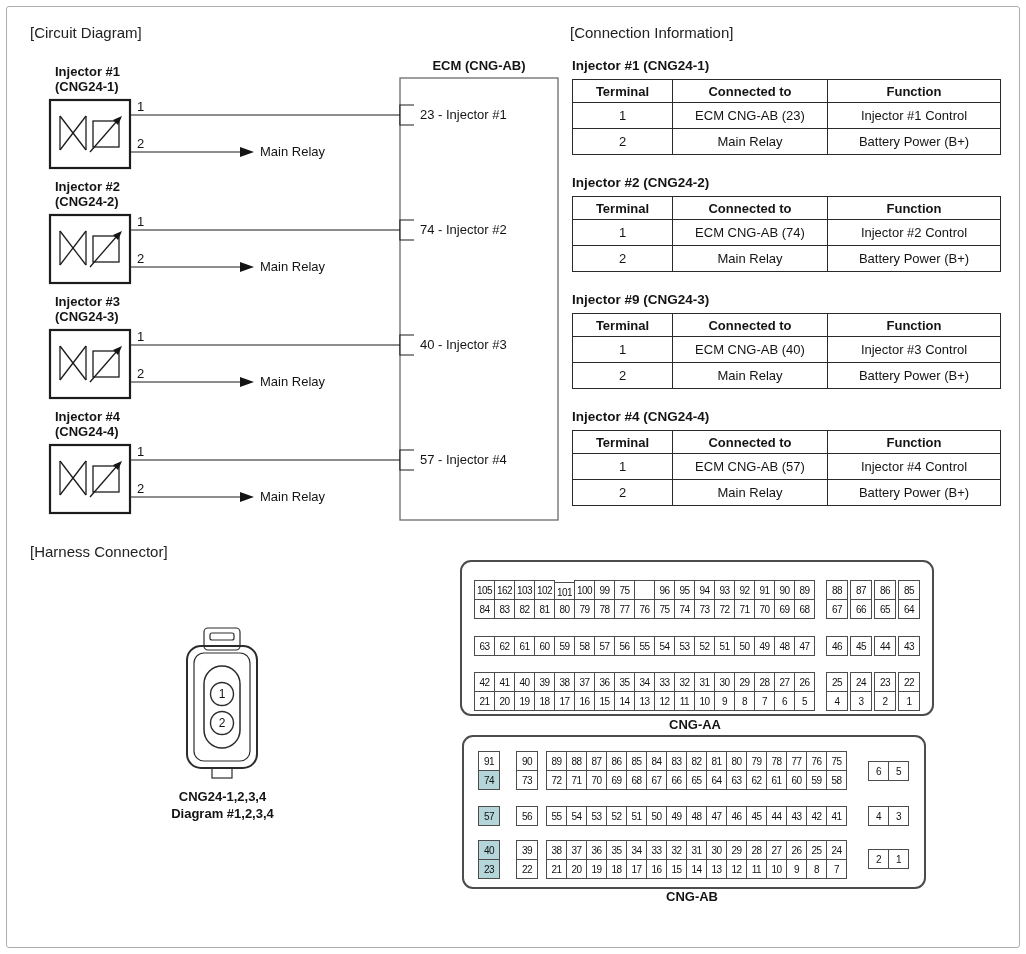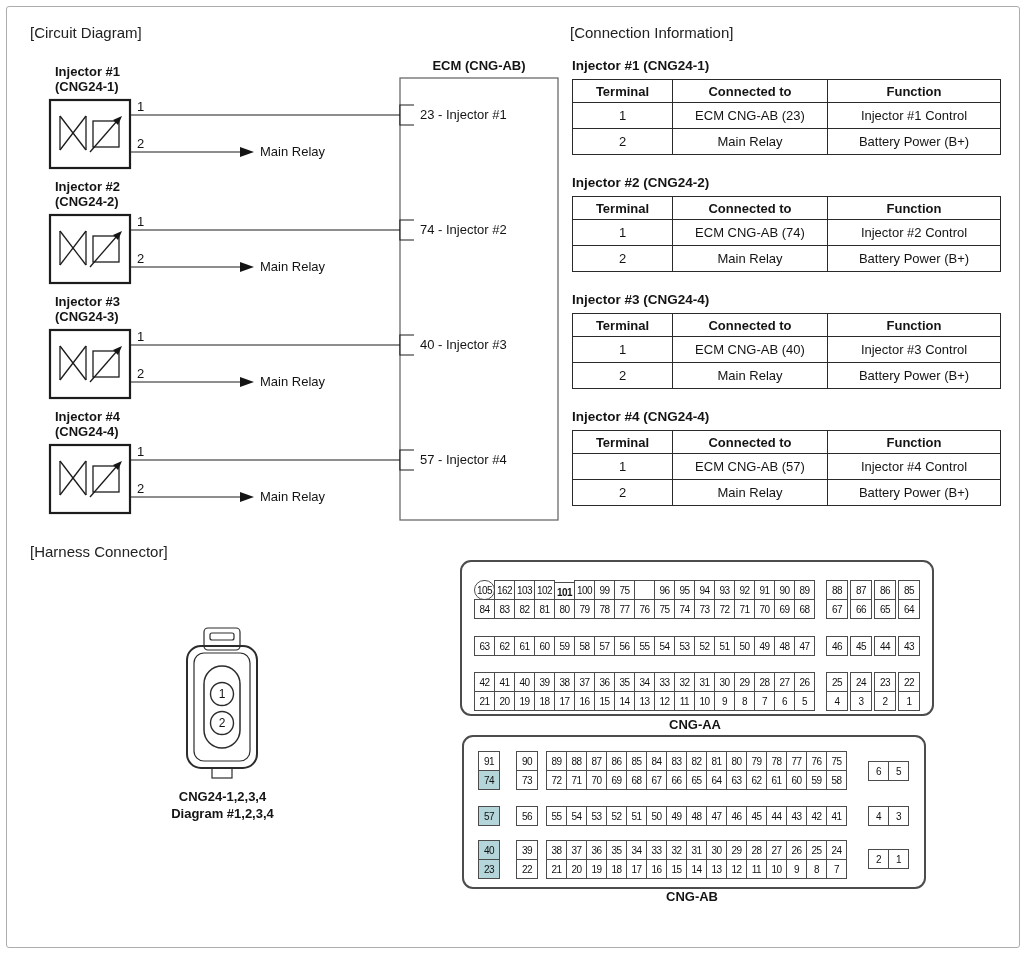--- a/index.html
+++ b/index.html
@@ -190,21 +190,21 @@
             </tr>
             <tr>
               <td>2</td>
               <td>Main Relay</td>
               <td>Battery Power (B+)</td>
             </tr>
           </tbody>
         </table>
       </div>
       <div class="tbl-block">
-        <div class="tbl-title">Injector #3 (CNG24-4)</div>
+        <div class="tbl-title">Injector #9 (CNG24-3)</div>
         <table class="conn">
           <tbody>
             <tr>
               <th style="width: 95px;">Terminal</th>
               <th style="width: 150px;">Connected to</th>
               <th style="width: 168px;">Function</th>
             </tr>
             <tr>
               <td>1</td>
               <td>ECM CNG-AB (40)</td>
@@ -253,25 +253,25 @@
     <text x="57" y="78">1</text>
     <text x="57" y="107">2</text>
     <rect x="47" y="148" width="20" height="10"></rect>
   </svg>
   <div class="plug-label">
     <div>CNG24-1,2,3,4</div>
     <div>Diagram #1,2,3,4</div>
   </div>
 
   <div class="grid-box" id="cng-aa">
-      <div class="pin-cell" style="left: 12px; top: 18px; width: 21px; height: 20px; border-radius: 10px;">105</div>
+      <div class="pin-cell" style="left: 12px; top: 18px; width: 21px; height: 20px;">105</div>
       <div class="pin-cell" style="left: 32px; top: 18px; width: 21px; height: 20px;">162</div>
       <div class="pin-cell" style="left: 52px; top: 18px; width: 21px; height: 20px;">103</div>
       <div class="pin-cell" style="left: 72px; top: 18px; width: 21px; height: 20px;">102</div>
-      <div class="pin-cell" style="left: 92px; top: 20px; width: 21px; height: 20px; font-weight: bold;">101</div>
+      <div class="pin-cell" style="left: 92px; top: 20px; width: 21px; height: 20px;">101</div>
       <div class="pin-cell" style="left: 112px; top: 18px; width: 21px; height: 20px;">100</div>
       <div class="pin-cell" style="left: 132px; top: 18px; width: 21px; height: 20px;">99</div>
       <div class="pin-cell" style="left: 152px; top: 18px; width: 21px; height: 20px;">75</div>
       <div class="pin-cell" style="left: 172px; top: 18px; width: 21px; height: 20px; padding-left: 36px;">97</div>
       <div class="pin-cell" style="left: 192px; top: 18px; width: 21px; height: 20px;">96</div>
       <div class="pin-cell" style="left: 212px; top: 18px; width: 21px; height: 20px;">95</div>
       <div class="pin-cell" style="left: 232px; top: 18px; width: 21px; height: 20px;">94</div>
       <div class="pin-cell" style="left: 252px; top: 18px; width: 21px; height: 20px;">93</div>
       <div class="pin-cell" style="left: 272px; top: 18px; width: 21px; height: 20px;">92</div>
       <div class="pin-cell" style="left: 292px; top: 18px; width: 21px; height: 20px;">91</div>

